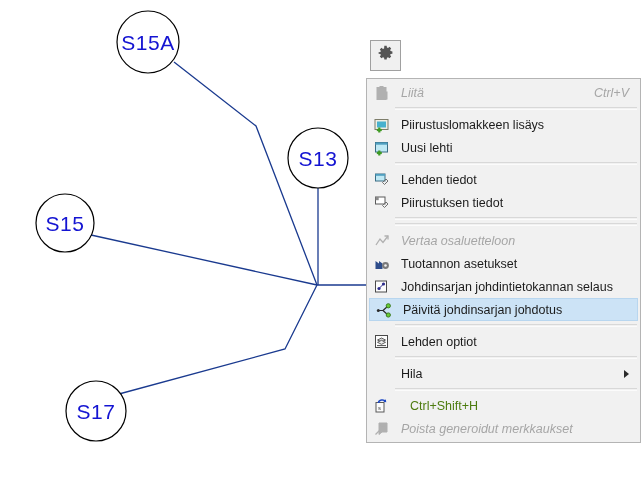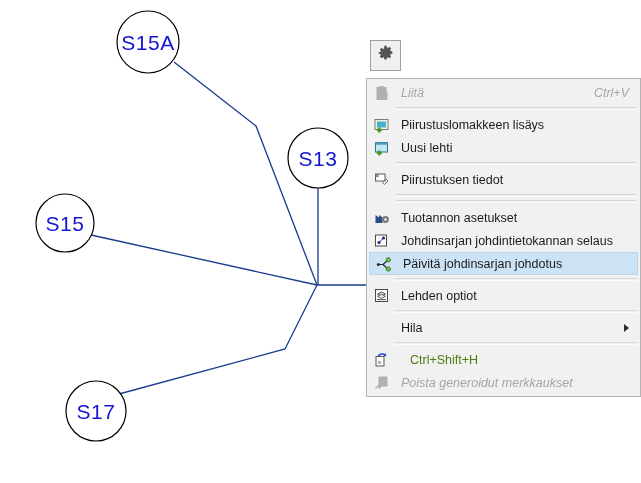--- a/index.html
+++ b/index.html
@@ -206,29 +206,48 @@
           <rect x="4.2" y="10.5" width="2.2" height="5" fill="#3f9a24"></rect>
           <rect x="2.8" y="11.9" width="5" height="2.2" fill="#3f9a24"></rect>
         </svg>
       </span>
       <span class="lbl">Uusi lehti</span>
     </div>
     <div class="menu-sep"></div>
     <div class="menu-item">
       <span class="ic">
         <svg width="16" height="16" viewBox="0 0 16 16">
+          <rect x="1.5" y="2" width="9.5" height="7" fill="#bfe9f5" stroke="#3b6d84"></rect>
+          <rect x="1.5" y="2" width="9.5" height="1.8" fill="#4f9fc0"></rect>
+          <path d="M8.5 10.5 L12 7 L14 9 L10.5 12.5 Z" fill="none" stroke="#707070"></path>
+        </svg>
+      </span>
+      <span class="lbl">Lehden tiedot</span>
+    </div>
+    <div class="menu-item">
+      <span class="ic">
+        <svg width="16" height="16" viewBox="0 0 16 16">
           <rect x="1.5" y="2" width="9.5" height="7" fill="#ffffff" stroke="#5a5a5a"></rect>
           <rect x="1.5" y="2" width="3.2" height="3.2" fill="#8a8a8a"></rect>
           <path d="M8.5 10.5 L12 7 L14 9 L10.5 12.5 Z" fill="none" stroke="#707070"></path>
         </svg>
       </span>
       <span class="lbl">Piirustuksen tiedot</span>
     </div>
     <div class="menu-sep"></div>
     <div class="menu-sep"></div>
+    <div class="menu-item disabled">
+      <span class="ic">
+        <svg width="16" height="16" viewBox="0 0 16 16">
+          <path d="M2 12 L6 6 L9 9.5 L14 3" fill="none" stroke="#b0b0b0" stroke-width="1.3"></path>
+          <path d="M10.5 3 H14 V6.5" fill="none" stroke="#b0b0b0" stroke-width="1.3"></path>
+        </svg>
+      </span>
+      <span class="lbl">Vertaa osaluetteloon</span>
+    </div>
     <div class="menu-item">
       <span class="ic">
         <svg width="16" height="16" viewBox="0 0 16 16">
           <path d="M1.5 13 V5 L5 7.5 V5 L8.5 7.5 V5 L8.5 13 Z" fill="#2d4c8a"></path>
           <circle cx="11.5" cy="9.5" r="3.4" fill="#7a7a7a"></circle>
           <circle cx="11.5" cy="9.5" r="1.3" fill="#f1f1f1"></circle>
         </svg>
       </span>
       <span class="lbl">Tuotannon asetukset</span>
     </div>

